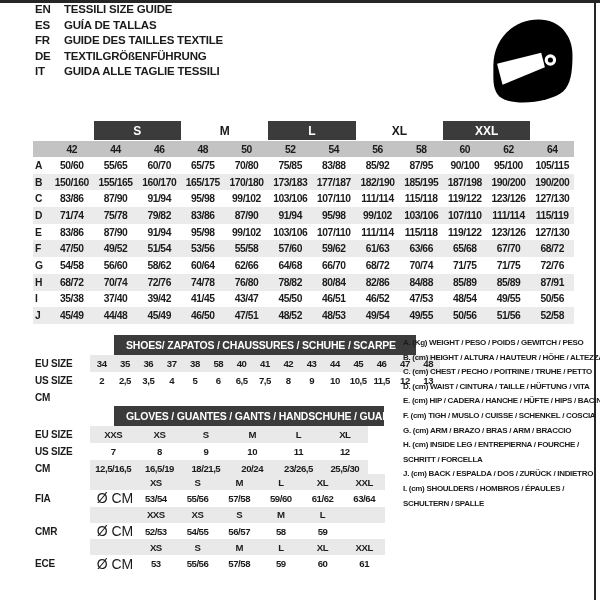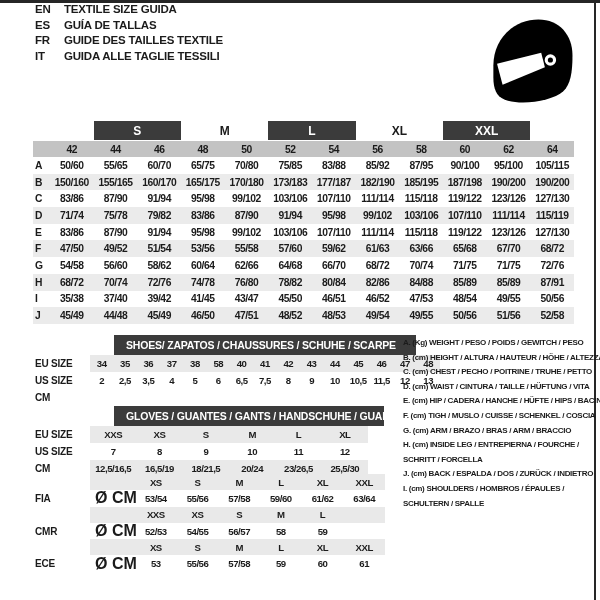--- a/index.html
+++ b/index.html
@@ -40,45 +40,49 @@
   .helmet .sec-head{width:265px}
   .b-row{display:flex;height:17px;align-items:center}
   .helmet .b-row{height:16.3px}
   .b-lbl{width:57px;font-size:10px;font-weight:bold;letter-spacing:-0.2px;padding-left:2px}
   .band{display:flex;height:100%;align-items:center}
   .shoes .band{width:350px}
   .gloves .band{width:278px}
   .helmet .band{width:295px}
   .band.shade{background:#e9e9e9}
   .b-cell{flex:1;text-align:center;font-size:9.6px;font-weight:bold;letter-spacing:-0.45px;white-space:nowrap}
-  .prefix-cell{width:45px;flex:none;text-align:center;font-size:16px;font-weight:bold;padding-left:5px;white-space:nowrap}
+  .prefix-cell{width:45px;flex:none;text-align:center;font-size:14px;font-weight:normal;padding-left:5px;white-space:nowrap}
 
   
   .legend{position:absolute;left:403px;top:336px;width:195px}
   .legend-line{font-size:8px;font-weight:bold;line-height:14.6px;letter-spacing:-0.3px;white-space:nowrap}
 </style>
 </head>
 <body>
 
 <div class="sheet">
   <div class="top-rule"></div>
   <div class="right-rule"></div>
 
   <div class="langs">
       <div class="lang-row">
         <span class="lang-code">EN</span>
-        <span class="lang-title">TEXTILE SIZE GUIDA</span>
+        <span class="lang-title">TESSILI SIZE GUIDE</span>
       </div>
       <div class="lang-row">
         <span class="lang-code">ES</span>
         <span class="lang-title">GUÍA DE TALLAS</span>
       </div>
       <div class="lang-row">
         <span class="lang-code">FR</span>
         <span class="lang-title">GUIDE DES TAILLES TEXTILE</span>
+      </div>
+      <div class="lang-row">
+        <span class="lang-code">DE</span>
+        <span class="lang-title">TEXTILGRÖßENFÜHRUNG</span>
       </div>
       <div class="lang-row">
         <span class="lang-code">IT</span>
         <span class="lang-title">GUIDA ALLE TAGLIE TESSILI</span>
       </div>
     </div>
 
   <svg class="logo" viewBox="0 0 100 104" aria-hidden="true">
     <path d="M20,95 C11,91 8,83 8,71 L8,58 C8,29 30,8 57,8 C80,8 94,25 94,47 C94,65 92,78 84,86 C72,97 37,102 20,95 Z" fill="#000"></path>
     <polygon points="12,56 60,44 64,60 18,79" fill="#fff"></polygon>

